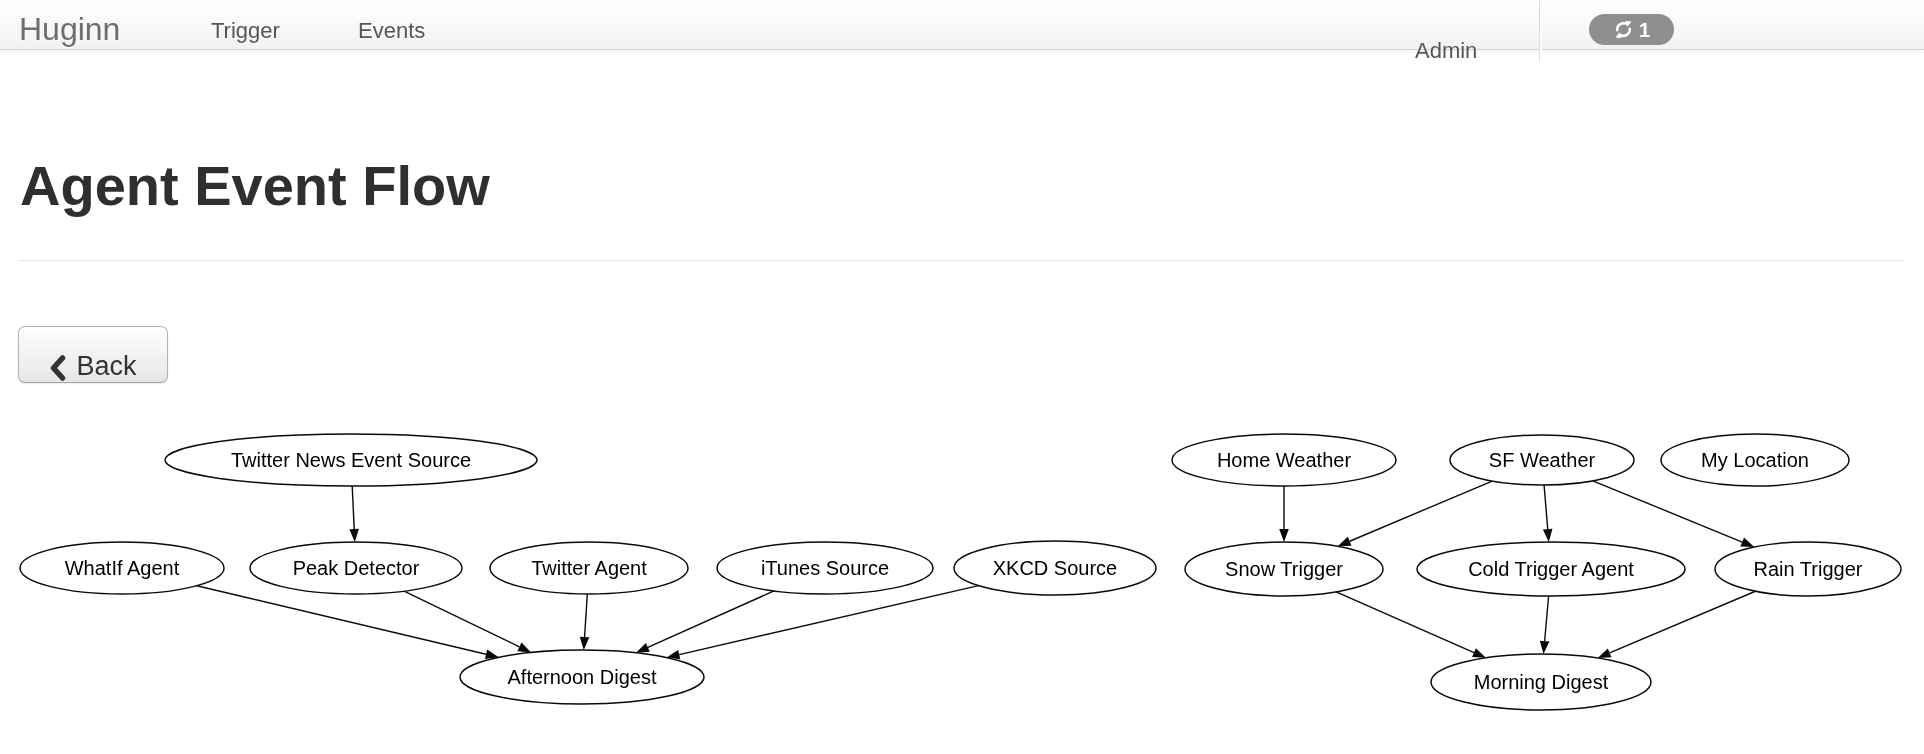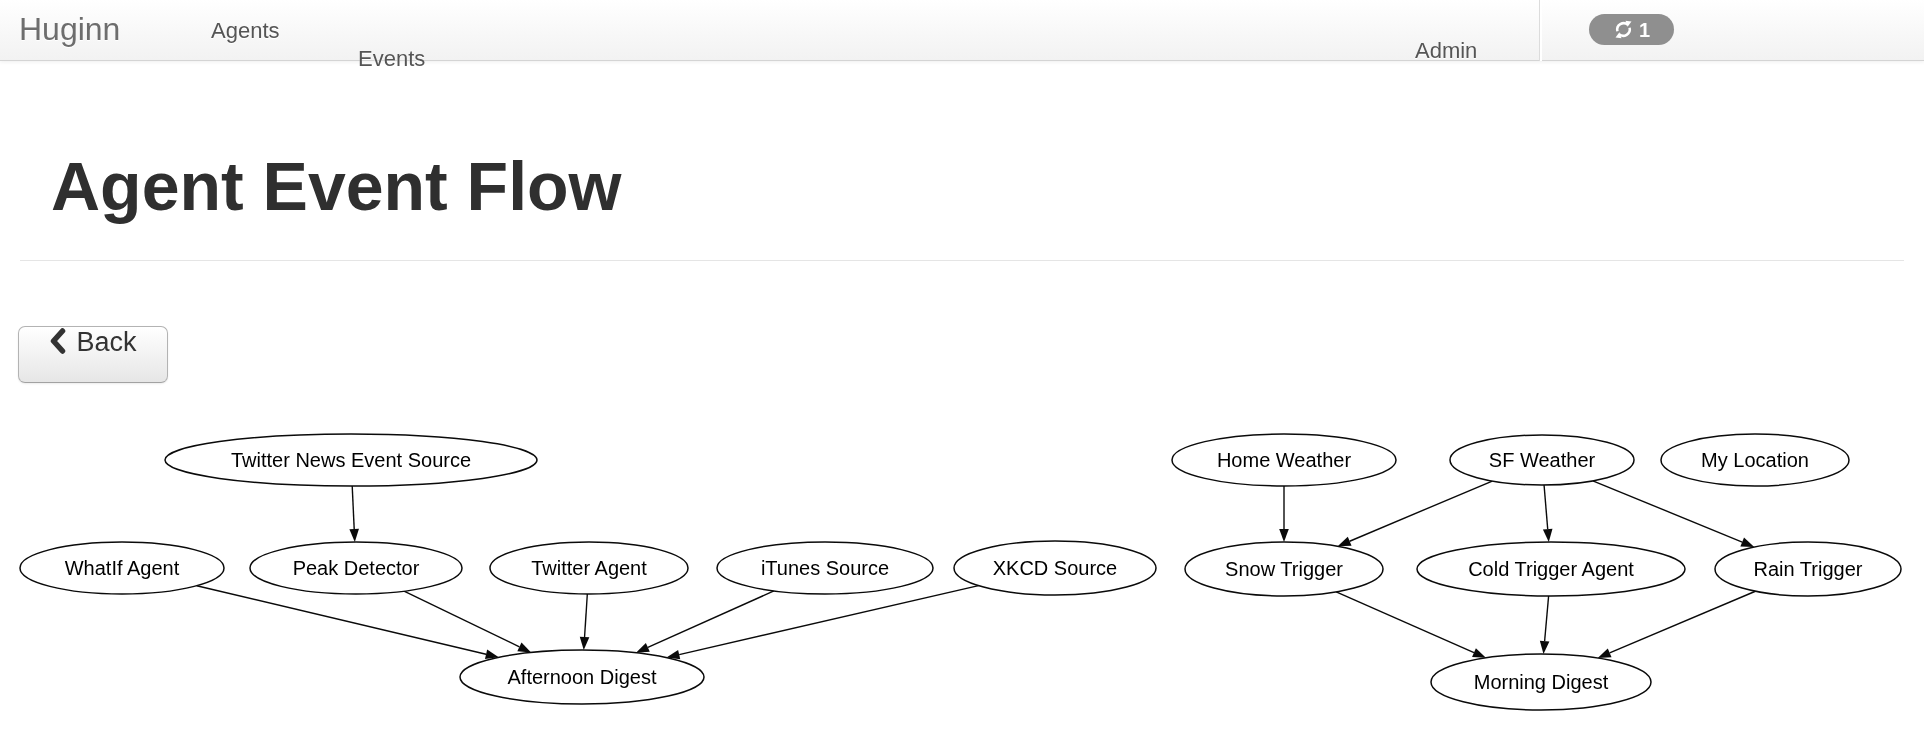--- a/index.html
+++ b/index.html
@@ -6,40 +6,40 @@
   html, body { width: 1924px; height: 754px; }
   body {
     font-family: "Liberation Sans", sans-serif;
     background: #ffffff;
     position: relative;
     overflow: hidden;
   }
 
   
   .navbar {
-    position: absolute; left: 0; top: 0; width: 1924px; height: 61px;
+    position: absolute; left: 0; top: 0; width: 1924px; height: 50px;
     background: linear-gradient(#ffffff, #f2f2f2);
     border-bottom: 1px solid #d4d4d4;
     box-shadow: 0 1px 4px rgba(0,0,0,0.065);
     z-index: 5;
   }
   .navbar .brand {
     position: absolute; left: 19px; top: 0; height: 61px; line-height: 58px;
     font-size: 32px; color: #6d6d6d;
     text-shadow: 0 1px 0 #ffffff;
     text-decoration: none; cursor: pointer;
   }
   .nav-link {
     position: absolute; top: 0; height: 61px; line-height: 61px;
     font-size: 22px; color: #555555;
     text-shadow: 0 1px 0 #ffffff;
     text-decoration: none; cursor: pointer;
   }
   .nav-agents { left: 211px; }
-  .nav-events { left: 358px; margin-top: 28px; }
+  .nav-events { left: 358px; }
   .nav-admin  { left: 1415px; margin-top: 20px; }
   .nav-account{ left: 1737px; }
   .nav-divider {
     position: absolute; left: 1539px; top: 0; width: 3px; height: 61px;
     background: linear-gradient(90deg, #dcdcdc 0 1px, #ffffff 1px 3px);
   }
   .job-badge {
     position: absolute; left: 1589px; top: 14px; width: 85px; height: 31px;
     background: #8f8f8f; border-radius: 16px;
     display: flex; align-items: center; justify-content: center; gap: 5px;
@@ -48,52 +48,51 @@
   .job-badge .count { color: #ffffff; font-size: 20px; font-weight: bold; line-height: 1; }
   .caret-down {
     display: inline-block; width: 0; height: 0; margin-left: 10px;
     border-left: 6px solid transparent; border-right: 6px solid transparent;
     border-top: 7px solid #555555; vertical-align: middle; margin-bottom: 3px;
   }
 
   
   .page-title {
     position: absolute; left: 20px; top: 156px;
-    font-size: 68px; line-height: 60px; font-weight: bold; color: #2f2f2f;
+    font-size: 56px; line-height: 60px; font-weight: bold; color: #2f2f2f;
     letter-spacing: 0;
-    margin-left: 31px;
   }
   .rule {
     position: absolute; left: 20px; top: 260px; width: 1884px; height: 0;
     border-top: 1px solid #e5e5e5;
   }
   .back-btn {
     position: absolute; left: 18px; top: 326px; width: 150px; height: 57px;
     background: linear-gradient(#ffffff, #e6e6e6);
     border: 1px solid #b3b3b3; border-bottom-color: #a2a2a2;
     border-radius: 7px;
     box-shadow: inset 0 1px 0 rgba(255,255,255,.3), 0 1px 2px rgba(0,0,0,.08);
-    display: flex; align-items: flex-start; justify-content: center; gap: 10px;
+    display: flex; align-items: flex-end; justify-content: center; gap: 10px;
     font-size: 27px; color: #333333; cursor: pointer;
     font-family: "Liberation Sans", sans-serif;
   }
 
   
   .flow-svg { position: absolute; left: 0; top: 0; z-index: 1; }
   .flow-svg text {
     font-family: "Liberation Sans", sans-serif;
     font-size: 20px; fill: #000000;
   }
 </style>
 </head>
 <body>
 
 <div class="navbar">
   <span class="brand">Huginn</span>
-  <span class="nav-link nav-agents">Agents</span>
+  <span class="nav-link nav-agents">Trigger</span>
   <span class="nav-link nav-events">Events</span>
   <span class="nav-link nav-admin">Admin</span>
   <span class="nav-divider"></span>
   <span class="job-badge">
     <span style="display:inline-flex;">
       <svg width="21" height="21" viewBox="0 0 20 20">
         <path d="M4.2 11.6 A 6.1 6.1 0 0 1 14.2 5.6" fill="none" stroke="#ffffff" stroke-width="2.4"></path>
         <polygon points="11.9,1.6 17.6,2.4 13.9,7.4" fill="#ffffff"></polygon>
         <path d="M15.8 8.4 A 6.1 6.1 0 0 1 5.8 14.4" fill="none" stroke="#ffffff" stroke-width="2.4"></path>
         <polygon points="8.1,18.4 2.4,17.6 6.1,12.6" fill="#ffffff"></polygon>

